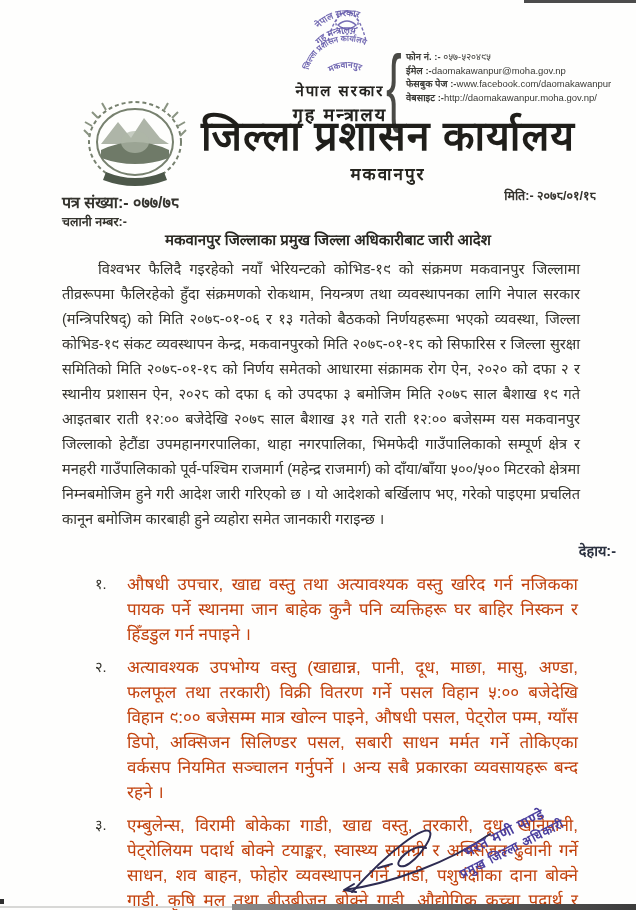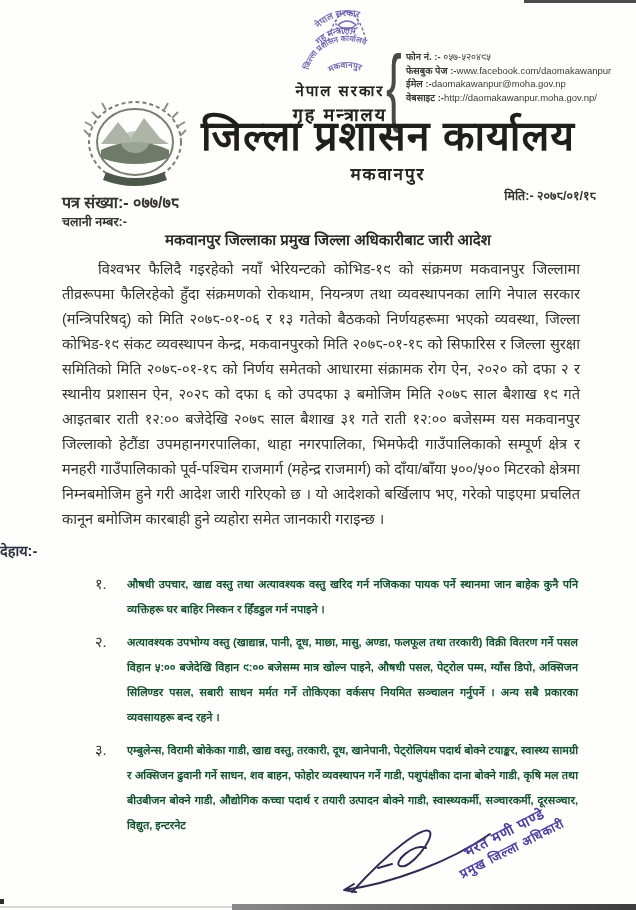--- a/index.html
+++ b/index.html
@@ -44,27 +44,27 @@
   .date-row{position:absolute;right:40px;top:187px;font-size:12.5px;font-weight:bold;color:#35342e;}
   .dispatch-row{position:absolute;left:62px;top:213px;font-size:12.5px;font-weight:bold;color:#35342e;}
 
   .subject{position:absolute;left:60px;right:40px;top:229px;text-align:center;
     font-size:15px;font-weight:bold;color:#2a2923;}
 
   .body-text{position:absolute;left:62px;right:56px;top:257px;
     font-size:14.6px;line-height:25px;text-align:justify;text-indent:36px;
     font-weight:500;color:#34332c;}
 
-  .list-heading{position:absolute;left:0;right:20px;top:540px;text-align:left;
+  .list-heading{position:absolute;left:0;right:20px;top:540px;text-align:right;
     font-size:14.5px;font-weight:bold;color:#2b3140;}
 
   .order-list{position:absolute;left:95px;right:58px;top:572px;}
   .order-item{display:flex;margin-bottom:8px;}
   .order-num{flex:0 0 32px;font-size:14.6px;line-height:25px;font-weight:500;color:#34332c;}
-  .order-text{flex:1;font-size:11px;line-height:25px;text-align:justify;font-weight:700;color:#14532d;}
+  .order-text{flex:1;font-size:17px;line-height:25px;text-align:justify;font-weight:400;color:#c2410c;}
 
   
   .sig-wrap{position:absolute;left:330px;top:822px;width:300px;height:88px;}
   .sig-svg{position:absolute;left:0;top:0;}
   .sig-stamp{position:absolute;left:118px;top:28px;transform:rotate(-27deg);transform-origin:left top;
     color:#4a3e9e;font-weight:bold;text-align:center;white-space:nowrap;}
   .sig-name{font-size:14px;letter-spacing:1px;}
   .sig-title{font-size:12.5px;letter-spacing:1px;}
 </style>
 </head>
@@ -98,24 +98,24 @@
     <div class="govt-line1">नेपाल सरकार</div>
     <div class="govt-line2">गृह मन्त्रालय</div>
   </div>
 
   <span class="brace">{</span>
   <div class="contact">
     <div class="contact-row">
       <span class="lbl">फोन नं. :-</span><span> ०५७-५२०४९५</span>
     </div>
     <div class="contact-row">
-      <span class="lbl">फेसबुक पेज :-</span><span>www.facebook.com/daomakawanpur</span>
+      <span class="lbl">ईमेल :-</span><span>daomakawanpur@moha.gov.np</span>
     </div>
     <div class="contact-row">
-      <span class="lbl">ईमेल :-</span><span>daomakawanpur@moha.gov.np</span>
+      <span class="lbl">फेसबुक पेज :-</span><span>www.facebook.com/daomakawanpur</span>
     </div>
     <div class="contact-row">
       <span class="lbl">वेबसाइट :-</span><span>http://daomakawanpur.moha.gov.np/</span>
     </div>
   </div>
 
   <svg class="emblem" viewBox="0 0 118 104">
     <g fill="none" stroke="#77816f" stroke-width="2">
       <ellipse cx="59" cy="50" rx="46" ry="40" stroke-dasharray="4 3"></ellipse>
       <ellipse cx="59" cy="50" rx="38" ry="33"></ellipse>

